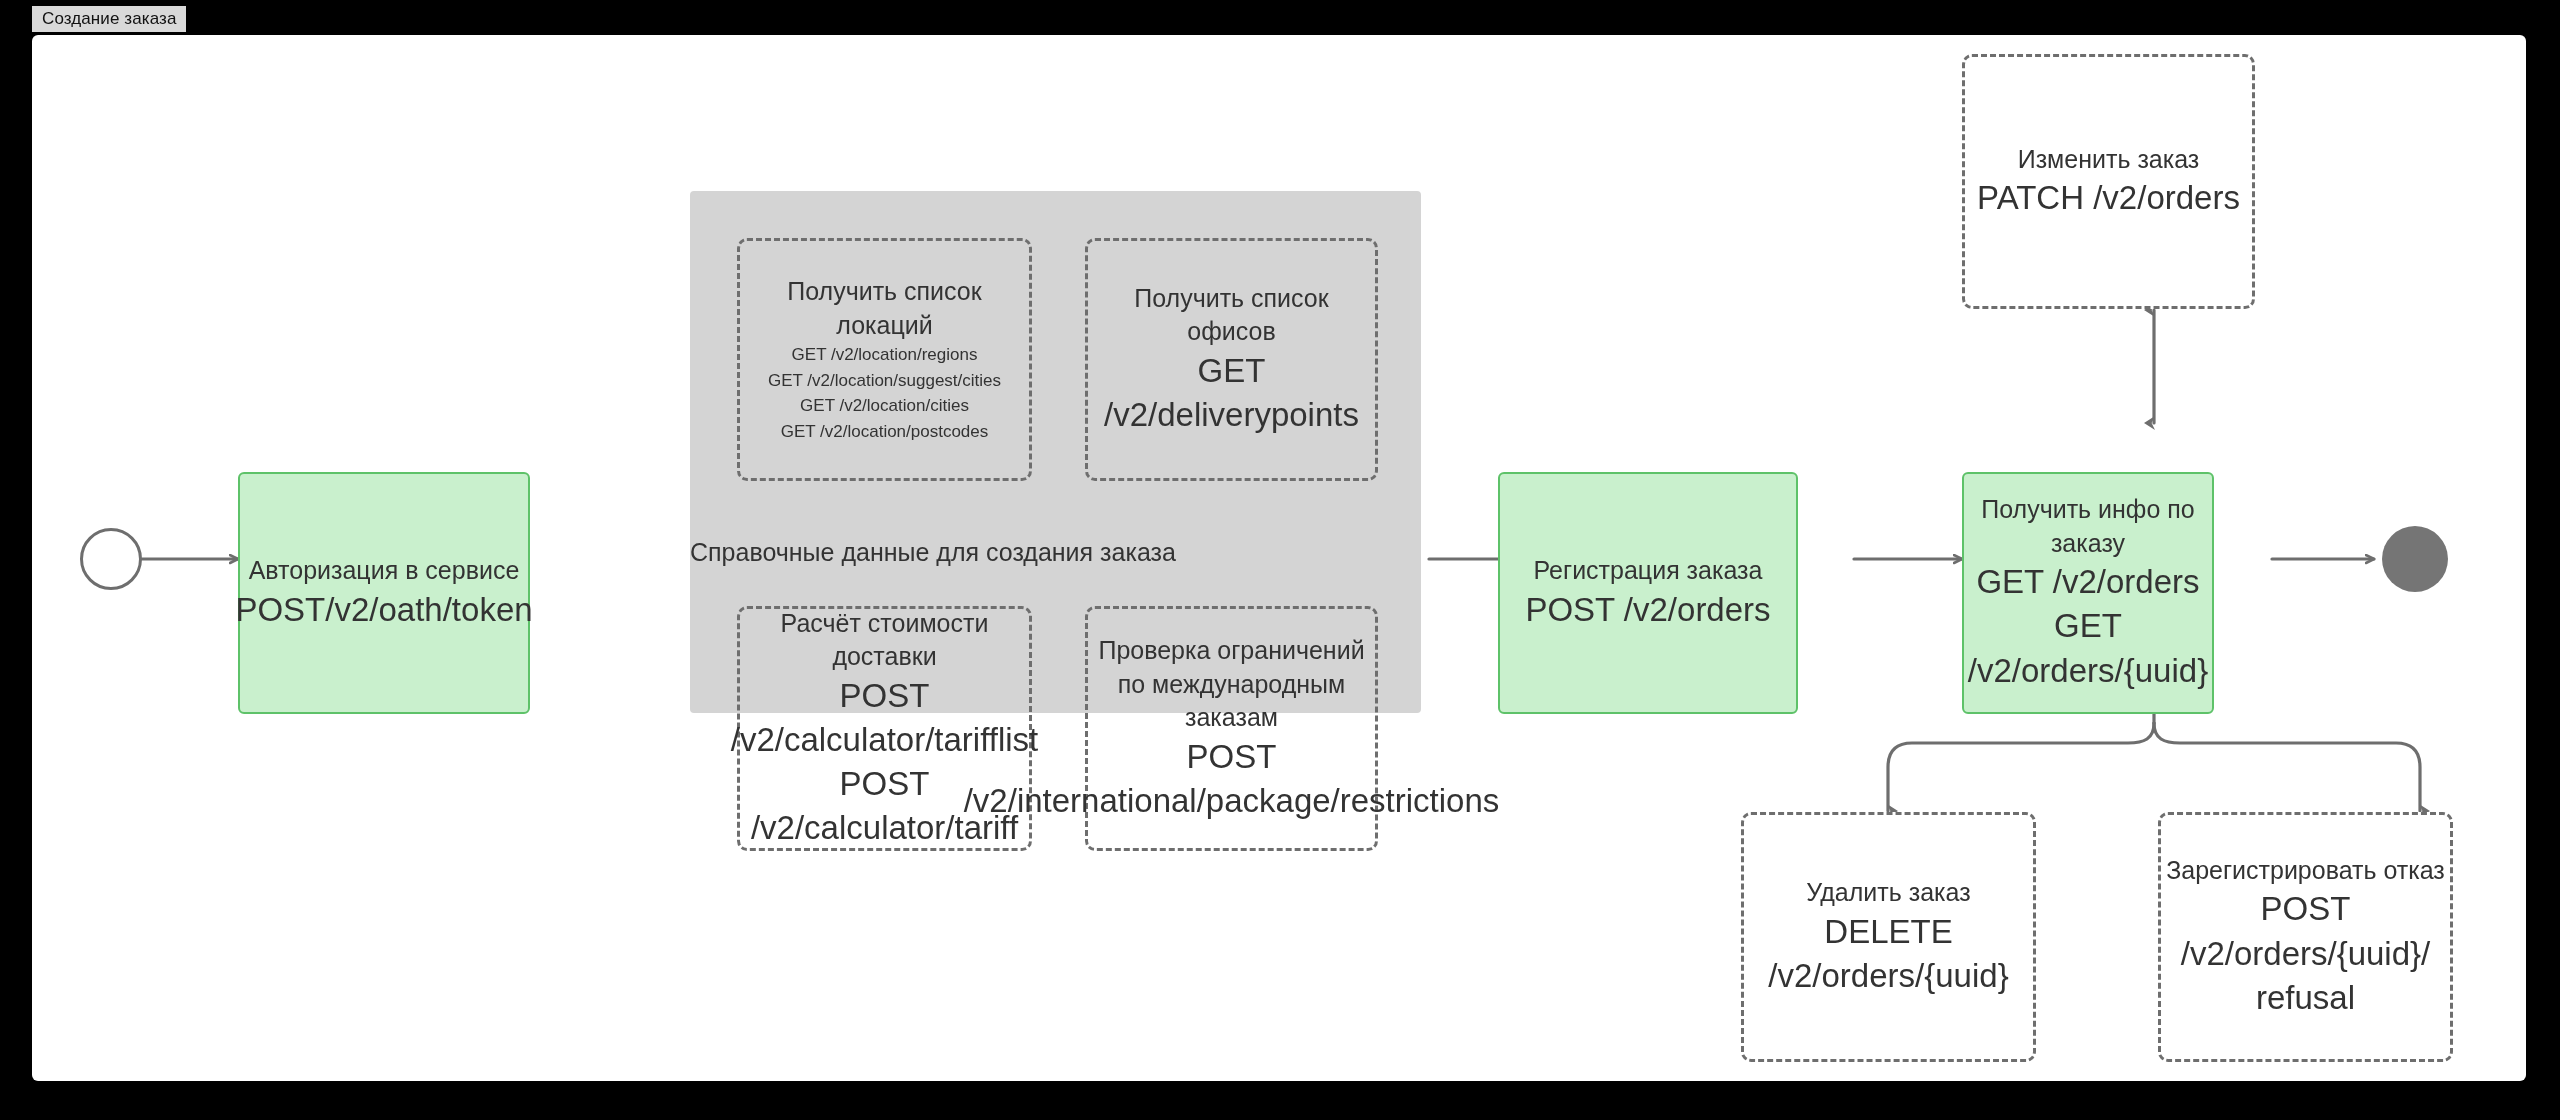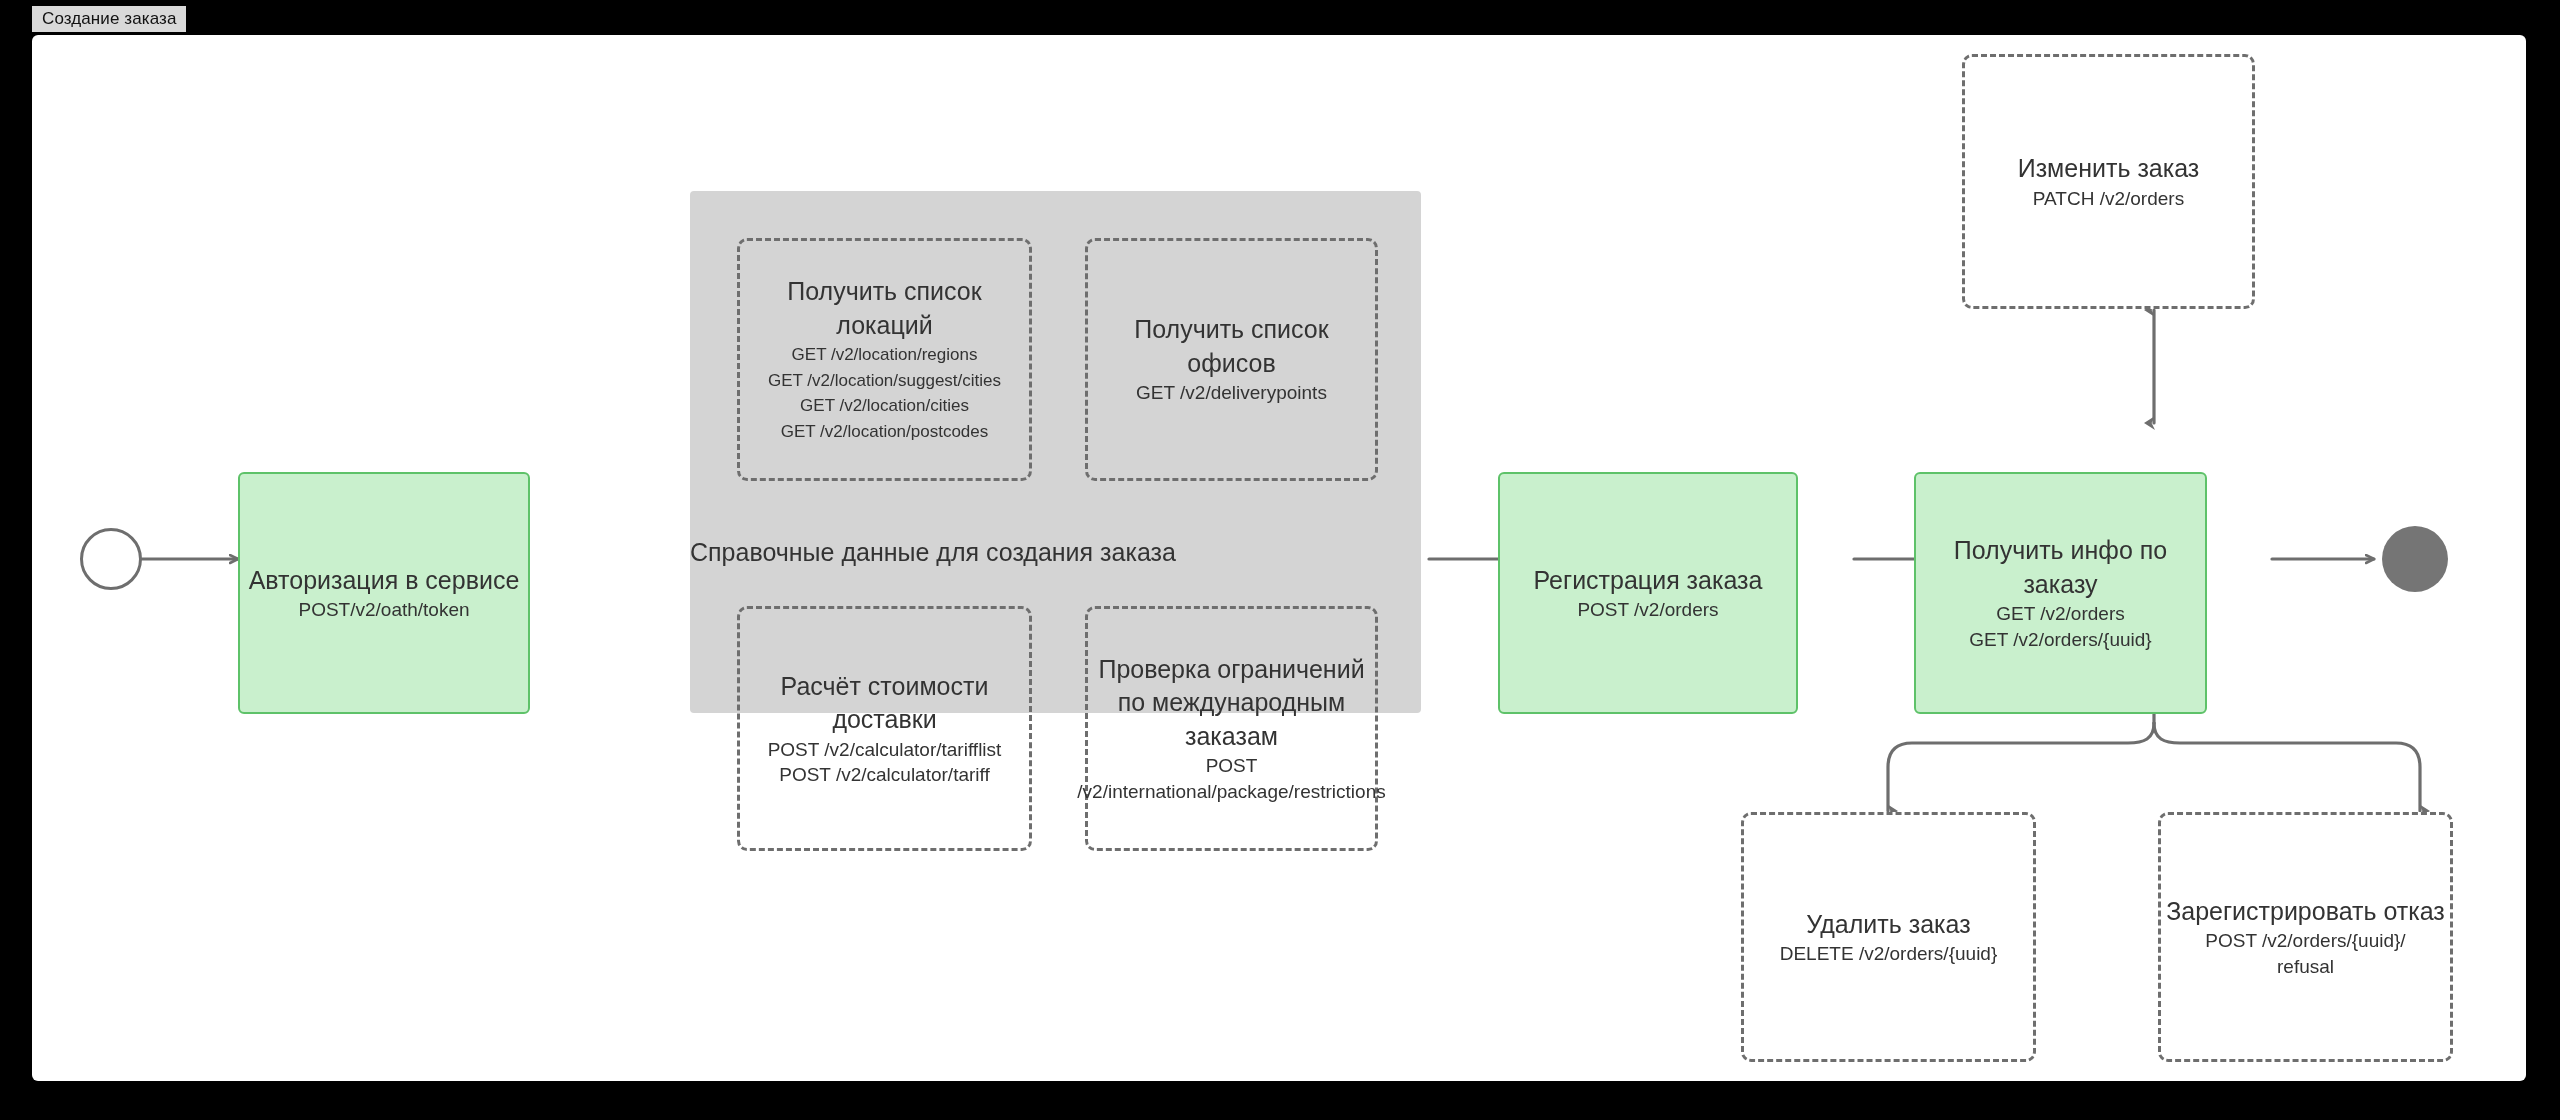--- a/index.html
+++ b/index.html
@@ -41,21 +41,21 @@
     position: absolute;
     display: flex;
     flex-direction: column;
     align-items: center;
     justify-content: center;
     text-align: center;
     color: #333333;
     line-height: 1.34;
   }
   .node .title { font-size: 25px; }
-  .node .line  { font-size: 19px; }
+  .node .line  { font-size: 33px; }
 
   .green {
     background: #c9f0cd;
     border: 2px solid #5ec269;
     border-radius: 6px;
   }
   .dashed {
     background: #ffffff;
     border: 3px dashed #6e6e6e;
     border-radius: 10px;
@@ -178,21 +178,21 @@
         <div class="title">Проверка ограничений по международным заказам</div>
         <div class="line">POST /v2/international/package/restrictions</div>
       </div>
     </div>
 
     <div class="node green" style="left:1466px; top:437px; width:300px; height:242px;">
       <div class="title">Регистрация заказа</div>
       <div class="line">POST /v2/orders</div>
     </div>
 
-    <div class="node green" style="left:1882px; top:437px; width:293px; height:242px;">
+    <div class="node green" style="left:1930px; top:437px; width:252px; height:242px;">
       <div class="title">Получить инфо по заказу</div>
       <div class="line">GET /v2/orders</div>
       <div class="line">GET /v2/orders/{uuid}</div>
     </div>
 
     <div class="node dashed" style="left:1930px; top:19px; width:293px; height:255px;text-align:right;">
       <div class="title">Изменить заказ</div>
       <div class="line">PATCH /v2/orders</div>
     </div>
 

